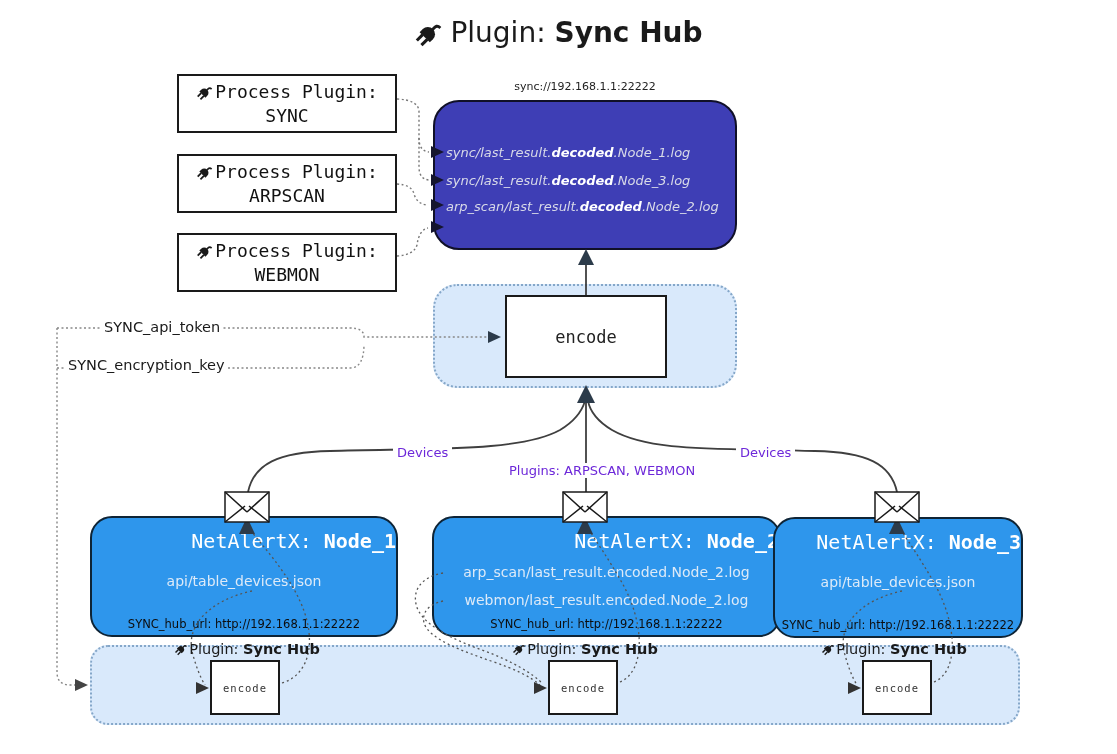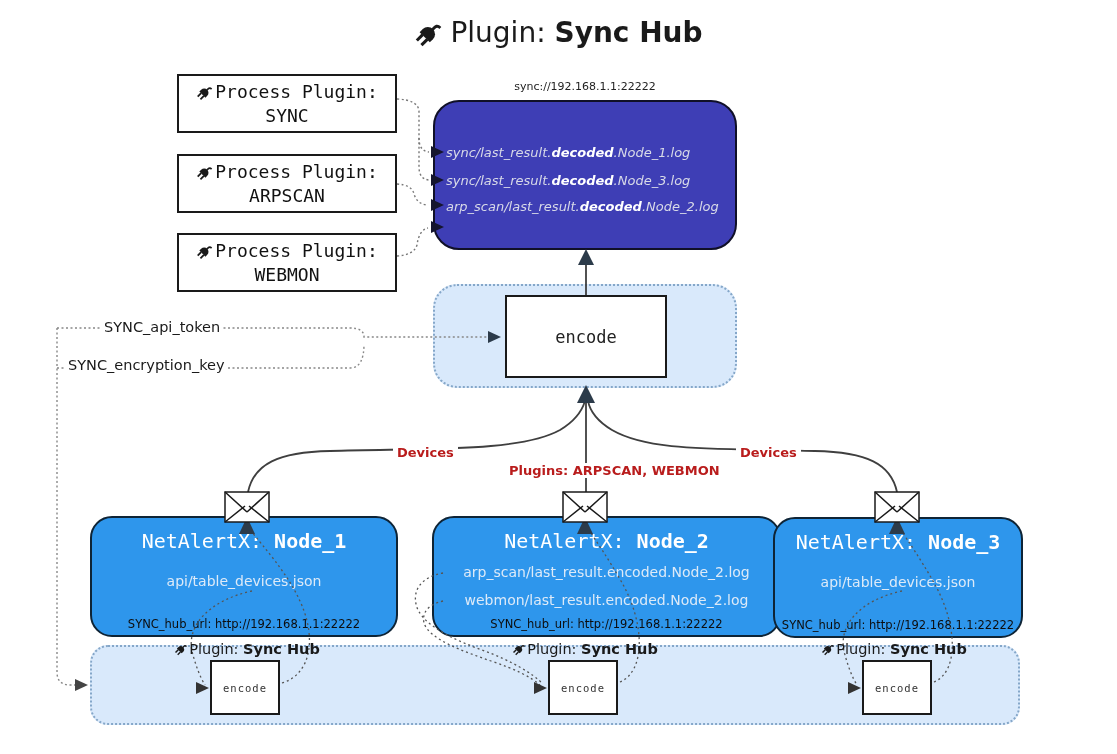--- a/index.html
+++ b/index.html
@@ -37,25 +37,25 @@
   .decode-band{left:433px;top:284px;width:304px;height:104px;background:var(--band-bg);
        border:2px dotted var(--band-border);border-radius:24px;z-index:1;}
   .decode-box{left:505px;top:295px;width:162px;height:83px;background:#fff;border:2px solid var(--ink);
        display:flex;align-items:center;justify-content:center;
        font-family:"DejaVu Sans Mono",monospace;font-size:17px;color:#222;z-index:1;}
 
   
   .setting{font-size:14.5px;color:#1a1a1a;background:#fff;padding:0 3px;z-index:3;white-space:nowrap;}
 
   
-  .edge-label{font-size:13px;color:#b91c1c;background:#fff;padding:0 4px;z-index:3;white-space:nowrap;font-weight:bold;}
+  .edge-label{font-size:13px;color:#6d28d9;background:#fff;padding:0 4px;z-index:3;white-space:nowrap;}
 
   
   .node{background:var(--node-bg);border:2px solid #0e2436;border-radius:22px;z-index:1;height:121px;}
-  .node-title{position:absolute;left:0;top:11px;width:100%;text-align:center;color:#fff;
+  .node-title{position:absolute;left:0;top:11px;width:100%;text-align:right;color:#fff;
       font-family:"DejaVu Sans Mono",monospace;font-size:20px;white-space:nowrap;}
   .node-line{position:absolute;left:0;width:100%;text-align:center;color:#ddeaf8;font-size:14px;white-space:nowrap;}
   .node-url{position:absolute;left:0;top:99px;width:100%;text-align:center;color:#0d0d0d;font-size:11.5px;white-space:nowrap;}
 
   
   .bottom-band{left:90px;top:645px;width:930px;height:80px;background:var(--band-bg);
       border:2px dotted var(--band-border);border-radius:18px;z-index:1;}
   .encode-box{top:660px;width:70px;height:55px;background:#fff;border:2px solid var(--ink);
       display:flex;align-items:center;justify-content:center;z-index:1;
       font-family:"DejaVu Sans Mono",monospace;font-size:10.5px;letter-spacing:1px;color:#333;}

